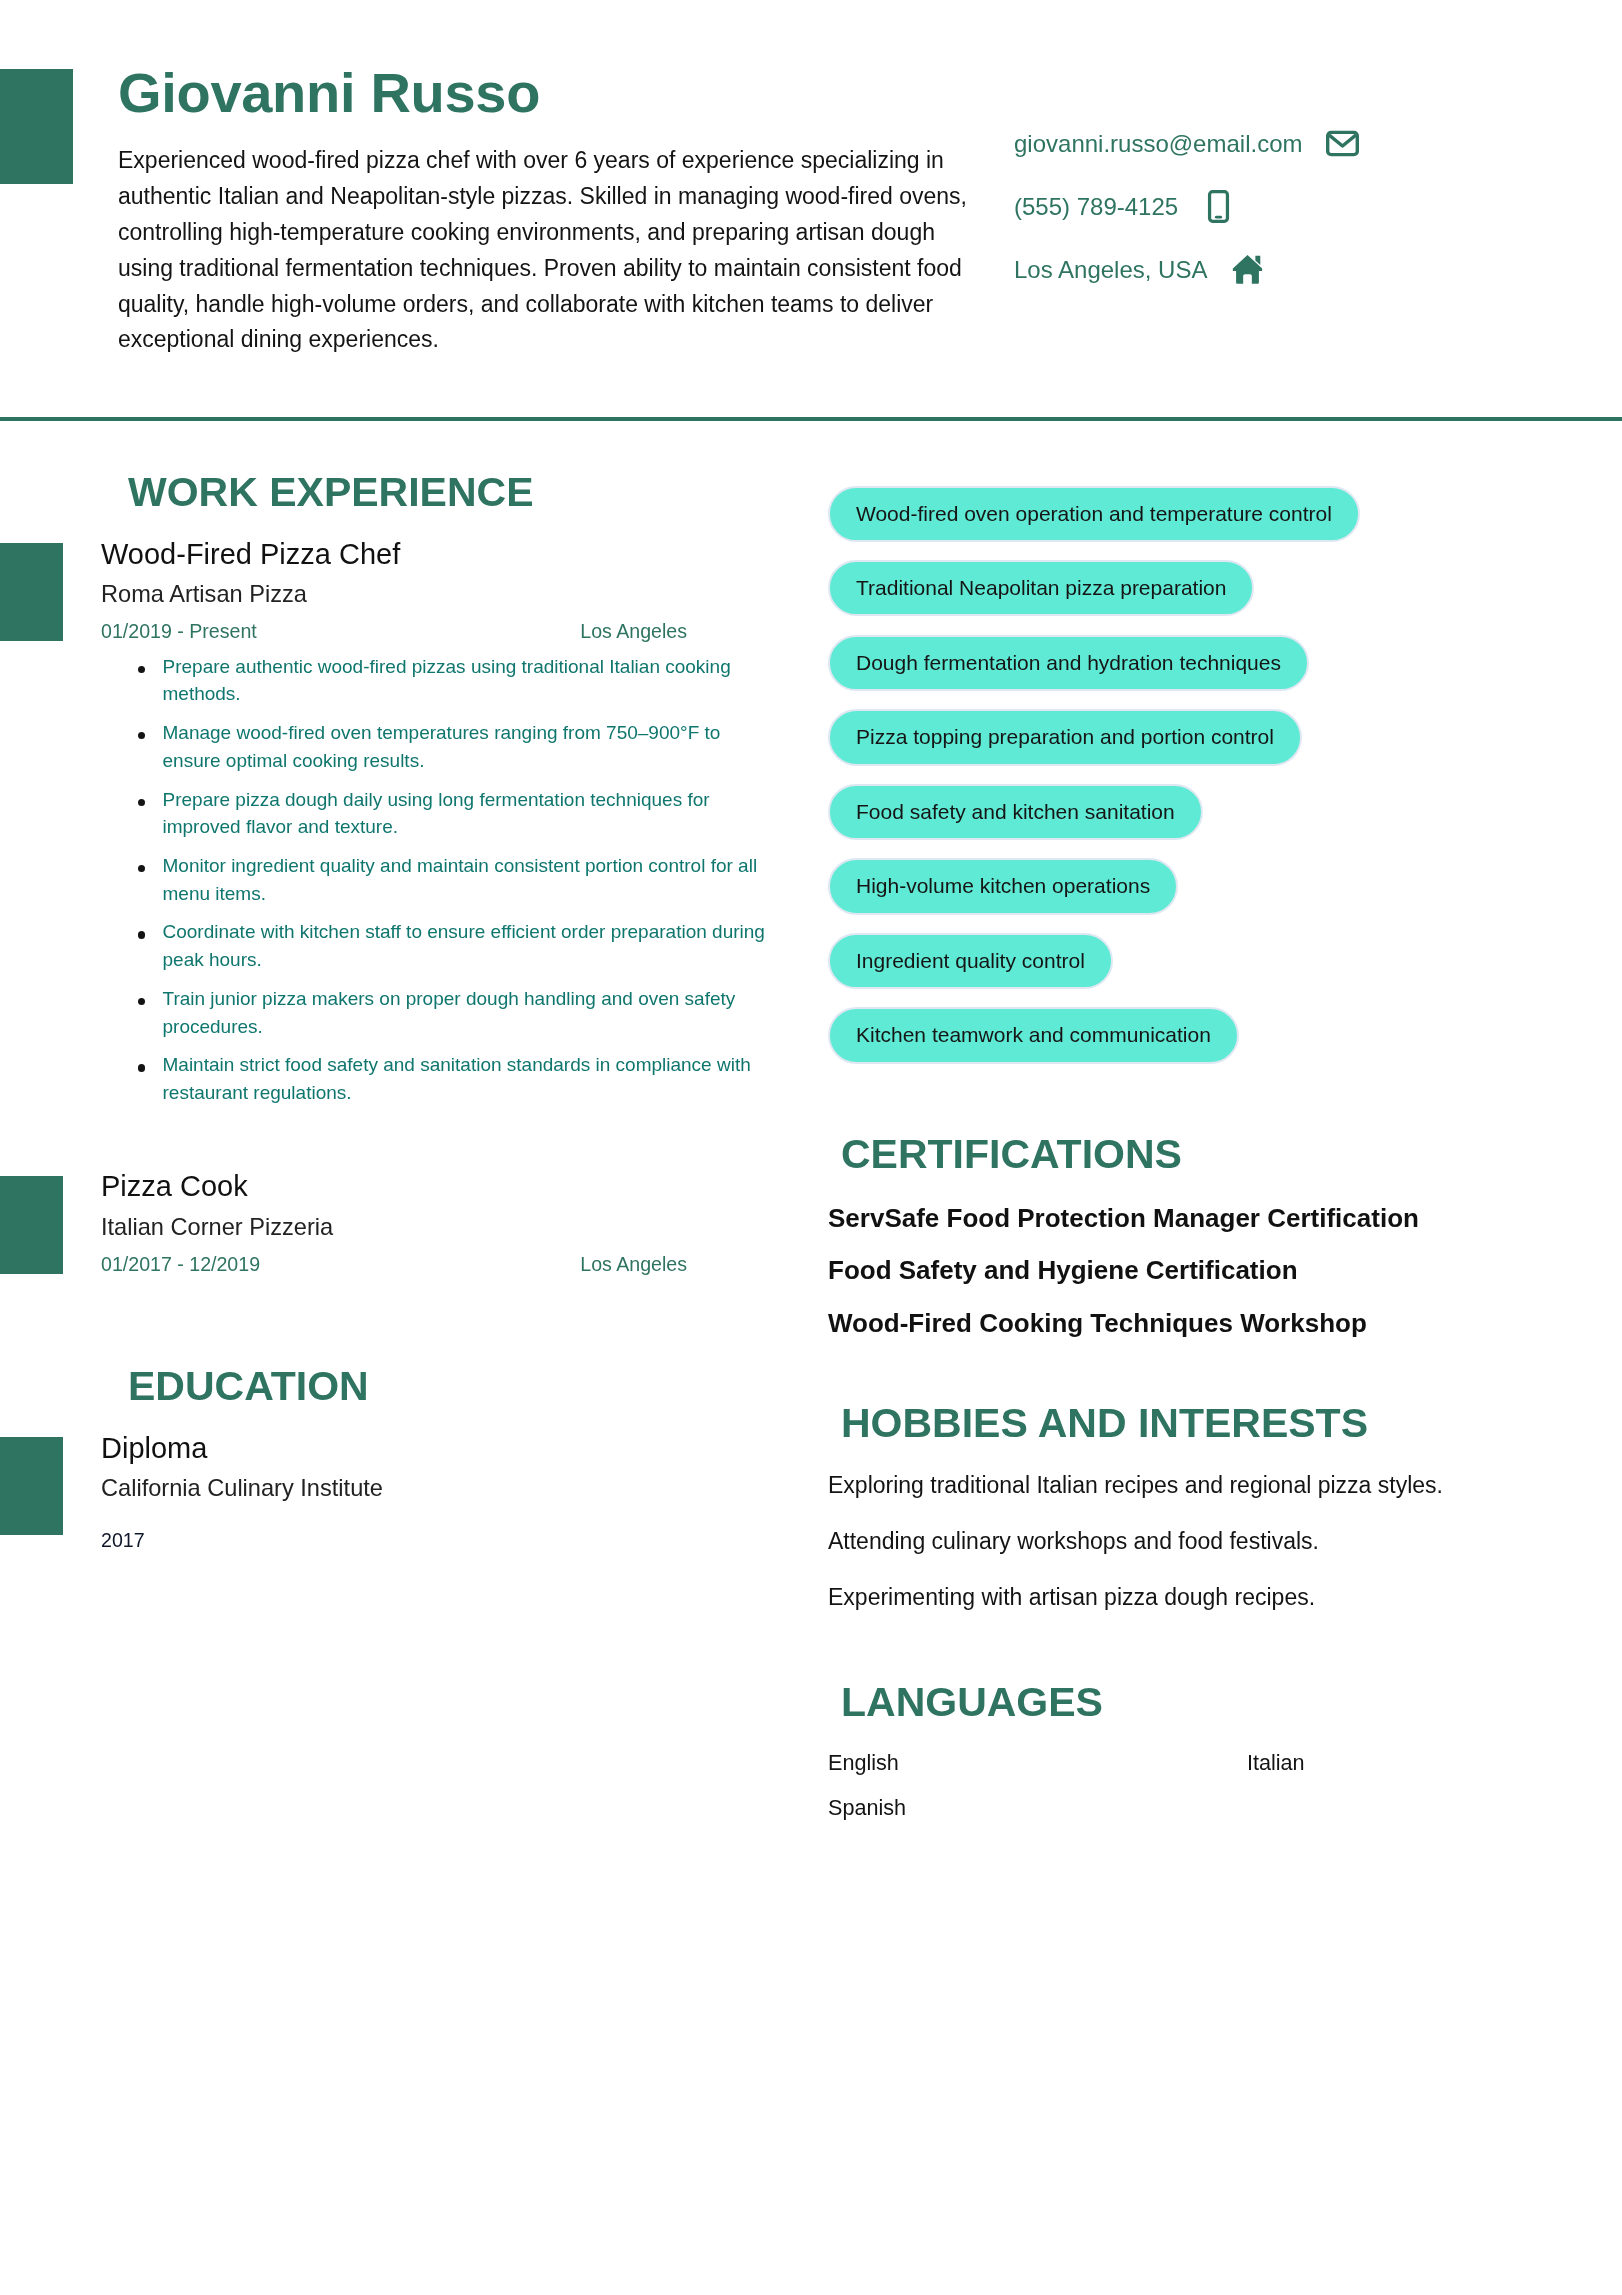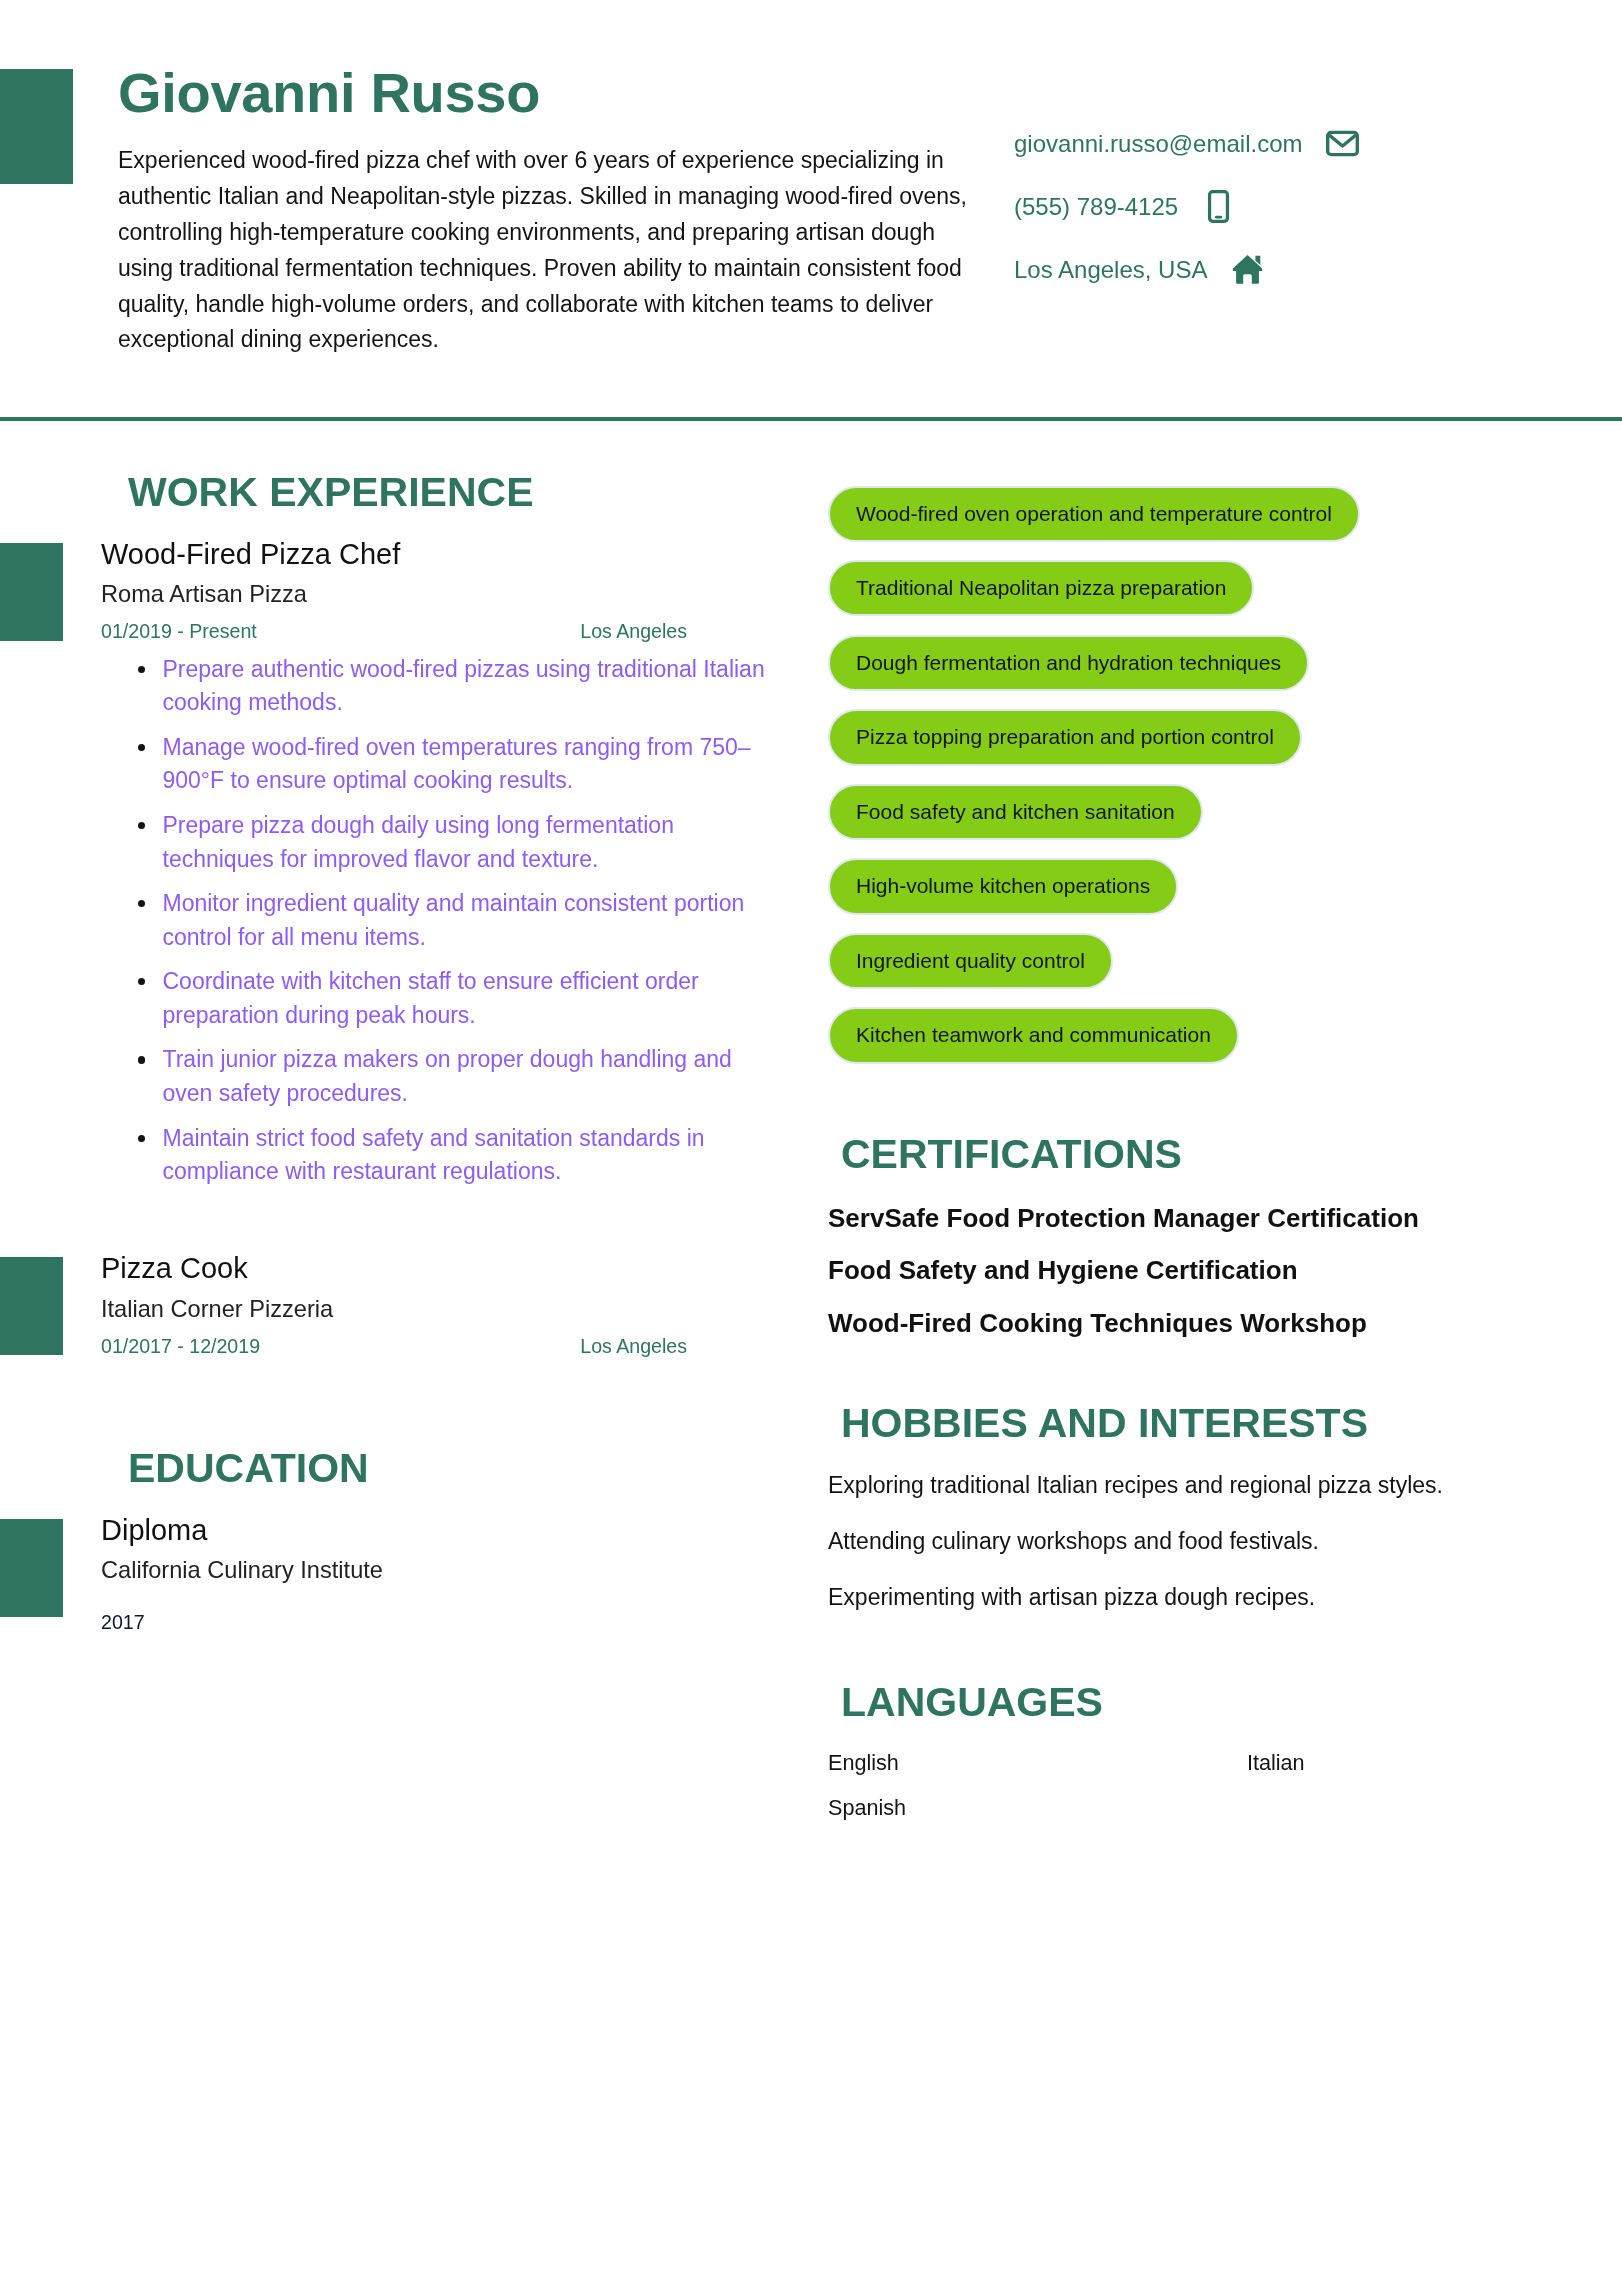--- a/index.html
+++ b/index.html
@@ -169,23 +169,23 @@
   .entry-date { white-space: nowrap; }
   .entry-loc  { white-space: nowrap; }
 
   ul.bullets {
     margin: 9.2px 0 0 0;
     padding: 0 0 0 34px;
     list-style: none;
   }
   ul.bullets li {
     position: relative;
-    font-size: 23px;
+    font-size: 19px;
     line-height: 1.46;
-    color: #8b5cf6;
+    color: #0f766e;
     margin-bottom: 11px;
     padding-left: 27.5px;
     max-width: 609px;
   }
   ul.bullets li::before {
     content: "";
     position: absolute;
     left: 2.6px;
     top: 13px;
     width: 7.2px;
@@ -205,21 +205,21 @@
     margin-top: 27.5px;
     display: flex;
     flex-direction: column;
     gap: 18.3px;
     align-items: flex-start;
   }
   .skill-pill {
     display: inline-block;
     border: 2px solid #dfe8f2;
     border-radius: 30px;
-    background: #84cc16;
+    background: #5eead4;
     padding: 13px 26px;
     font-size: 21px;
     color: #151515;
     line-height: 1.25;
     white-space: nowrap;
   }
 
   
   .cert-list { margin-top: 27.5px; }
   .cert-item {

